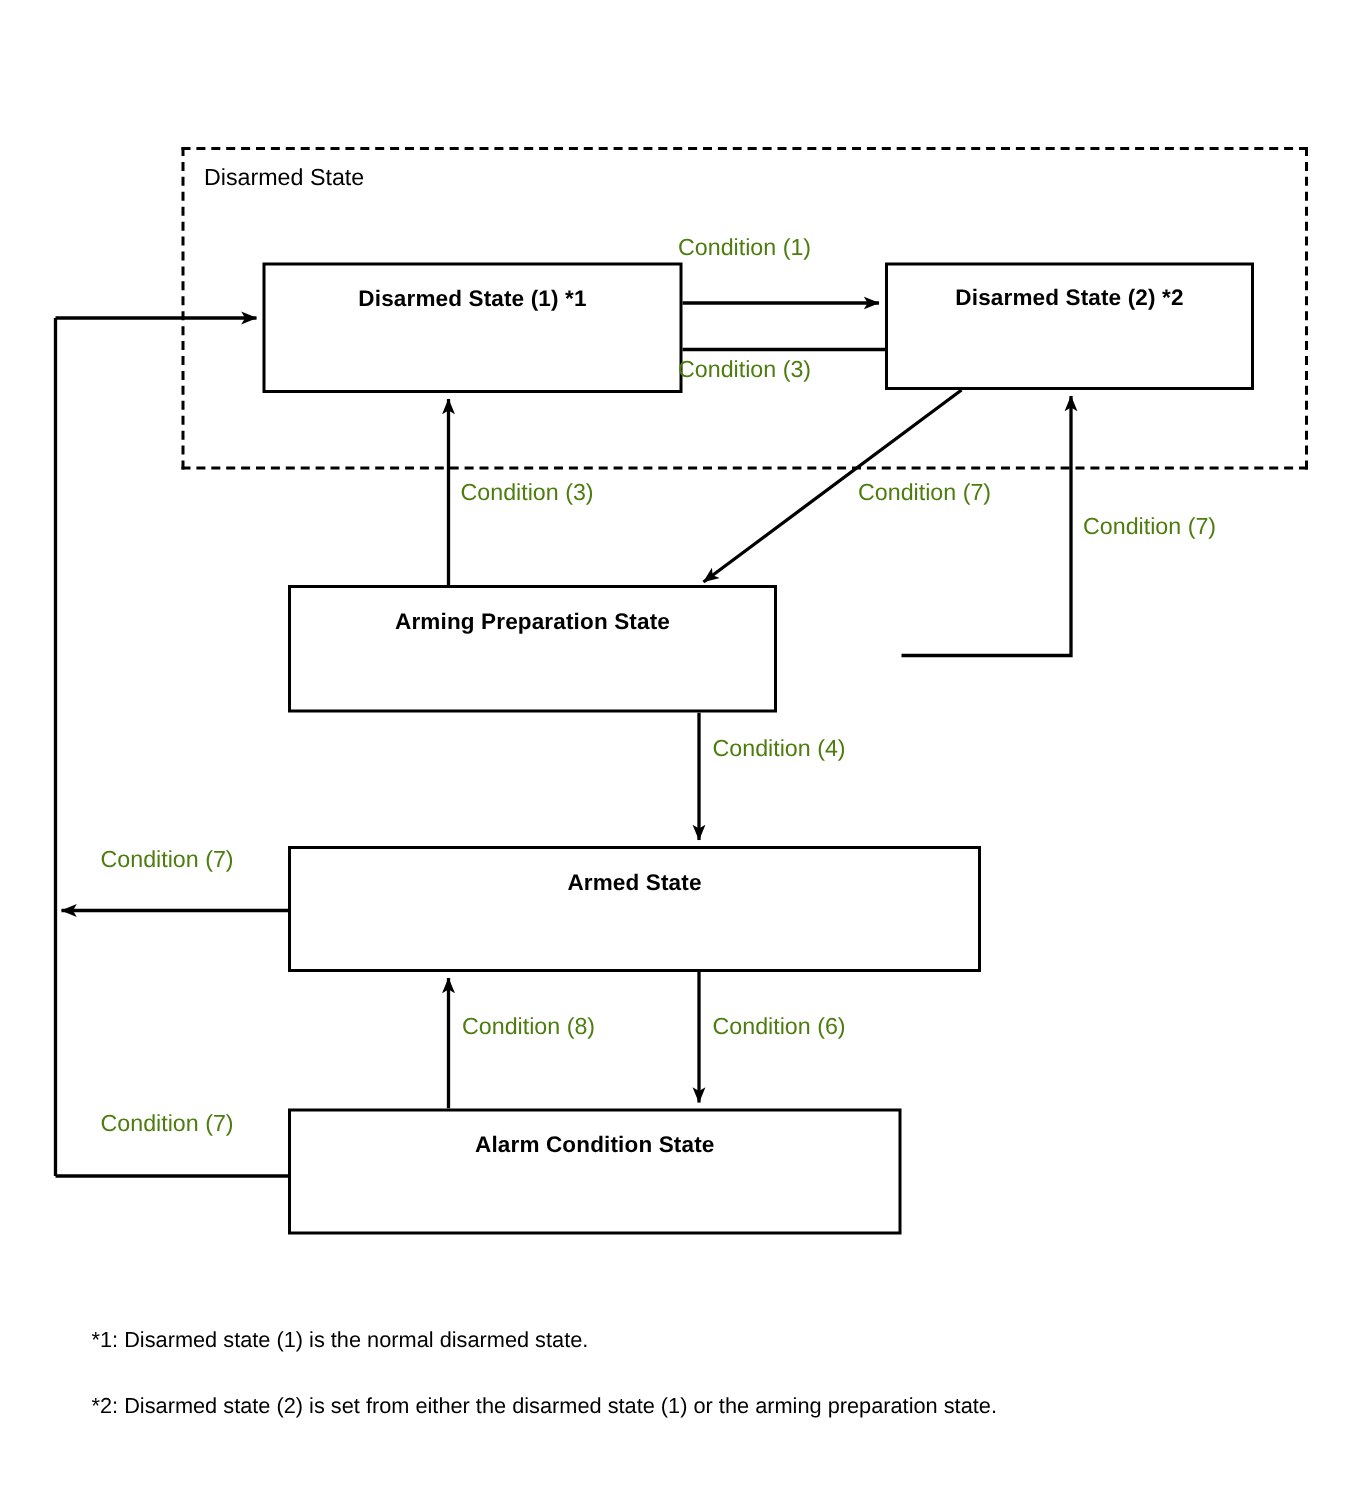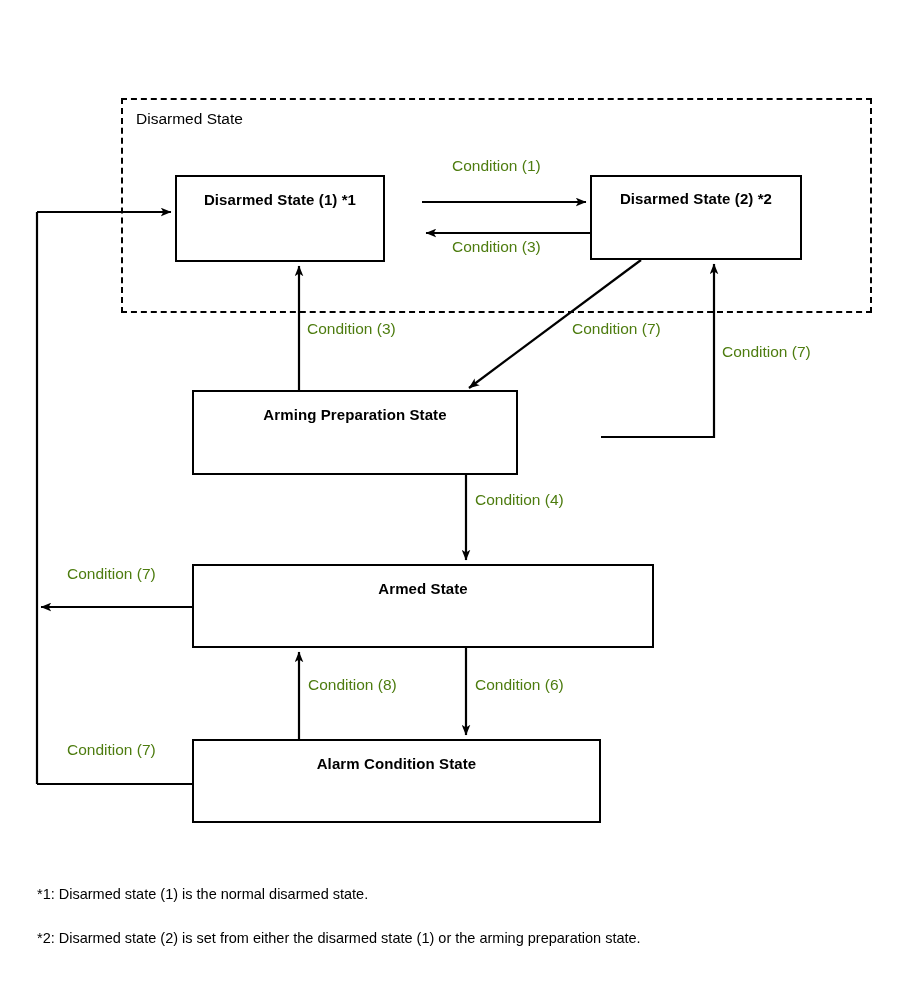--- a/index.html
+++ b/index.html
@@ -58,20 +58,21 @@
     position: absolute;
     font-size: 15.5px;
     white-space: nowrap;
     color: #4d7c0f;
   }
   .footnote {
     position: absolute;
     font-size: 14.5px;
     white-space: nowrap;
     color: #000000;
+    margin-left: 24px;
   }
 </style>
 </head>
 <body>
 
 <div id="canvas">
 
   <svg class="wires" viewBox="0 0 907 995">
     <defs>
       <marker id="ah" markerWidth="11" markerHeight="9" refX="10.2" refY="4.5" orient="auto" markerUnits="userSpaceOnUse">
@@ -102,25 +103,25 @@
 
       <line x1="192" y1="607" x2="41" y2="607" marker-end="url(#ah)"></line>
 
       <path d="M192,784 L37,784"></path>
     </g>
   </svg>
 
   <div class="group-box" style="left:121px; top:98px; width:751px; height:215px;"></div>
   <div class="group-title" style="left:136px; top:110px;">Disarmed State</div>
 
-  <div class="state-box" style="left:175px; top:175px; width:210px; height:87px;">
+  <div class="state-box" style="left:175px; top:175px; width:280px; height:87px;">
     <div class="state-label" style="top:14px;">Disarmed State (1) *1</div>
   </div>
 
-  <div class="state-box" style="left:590px; top:175px; width:212px; height:85px;">
+  <div class="state-box" style="left:590px; top:175px; width:246px; height:85px;">
     <div class="state-label" style="top:13px;">Disarmed State (2) *2</div>
   </div>
 
   <div class="state-box" style="left:192px; top:390px; width:326px; height:85px;">
     <div class="state-label" style="top:14px;">Arming Preparation State</div>
   </div>
 
   <div class="state-box" style="left:192px; top:564px; width:462px; height:84px;">
     <div class="state-label" style="top:14px;">Armed State</div>
   </div>

